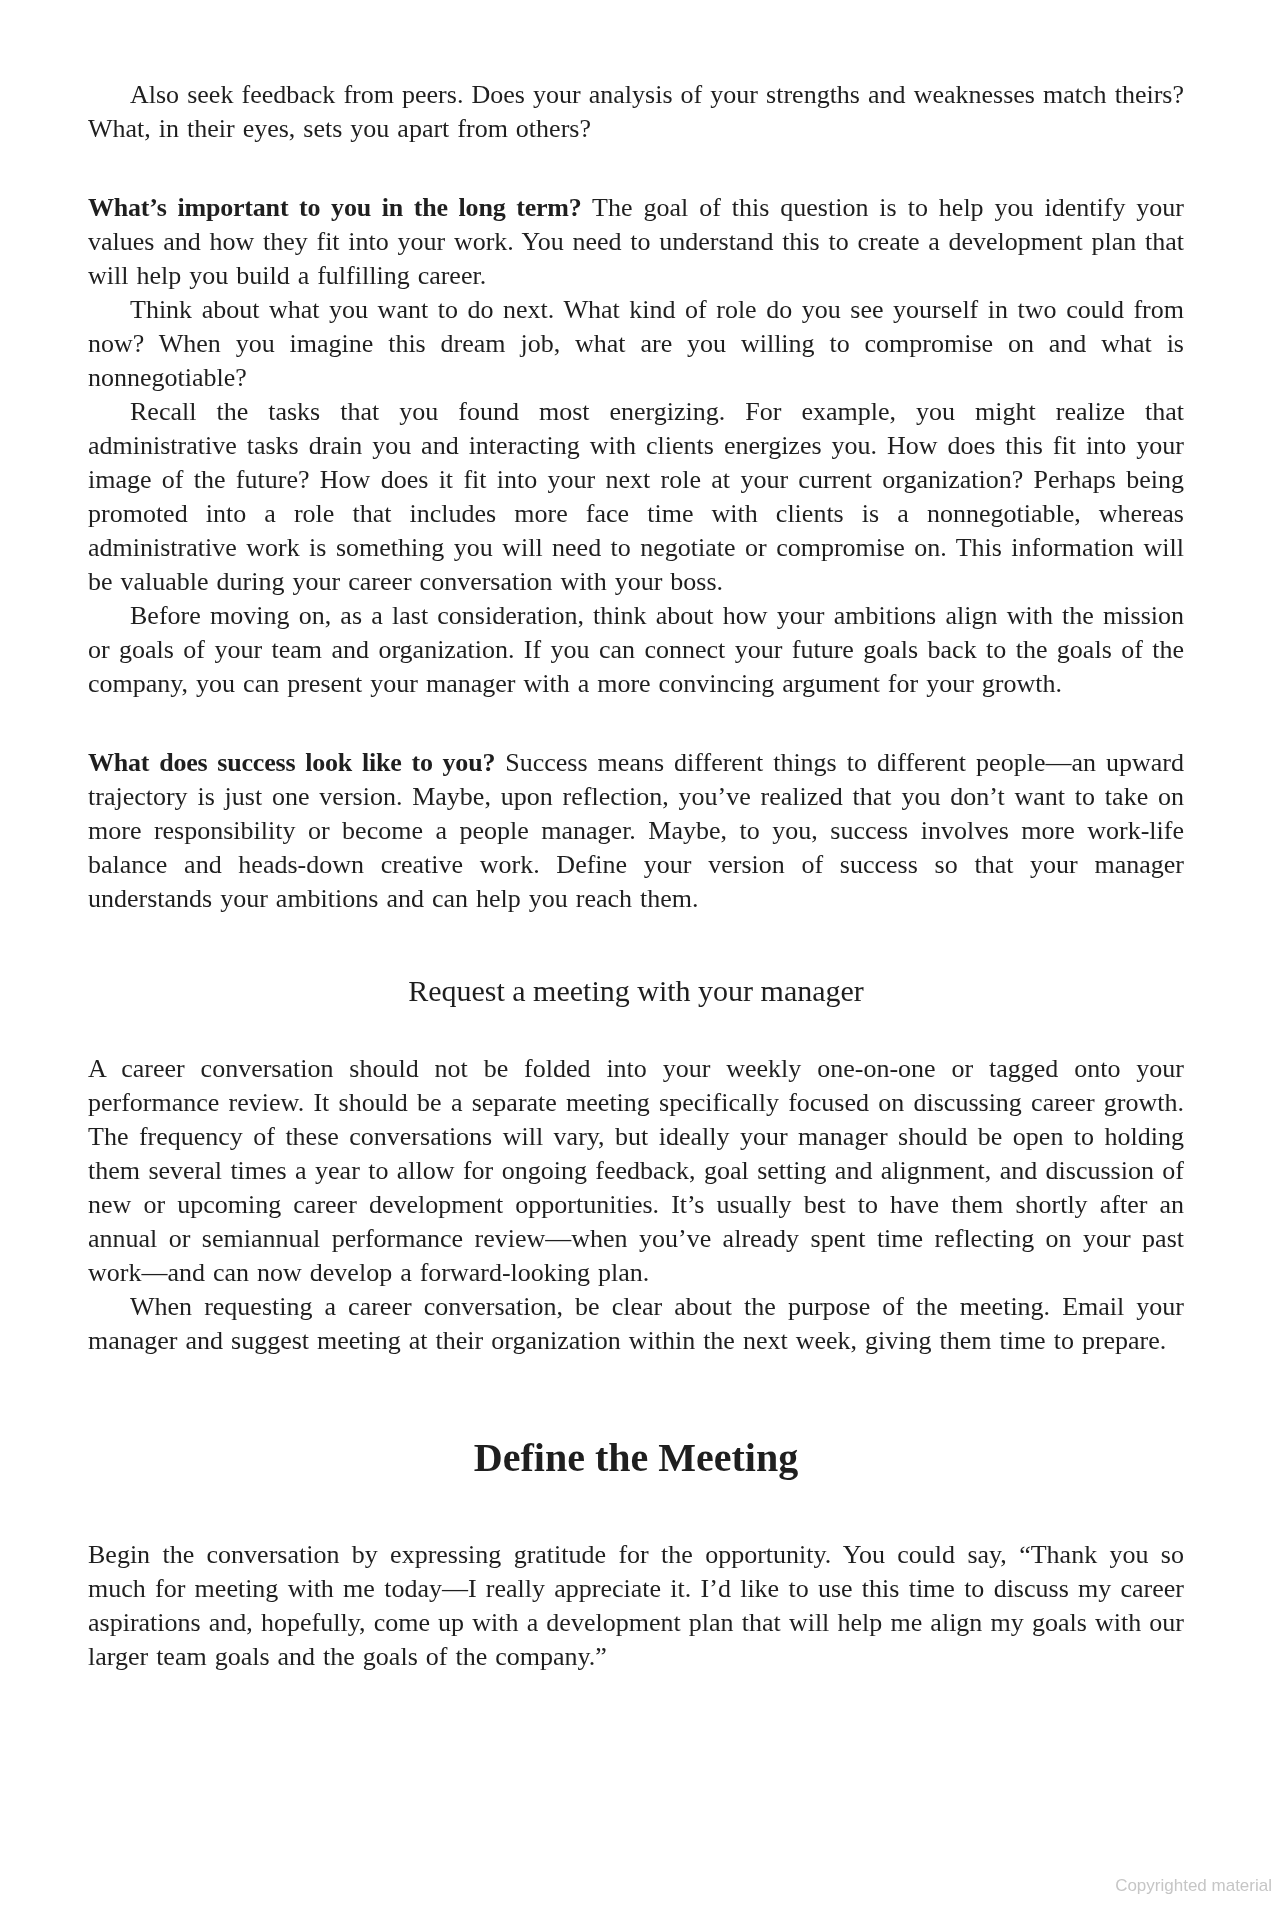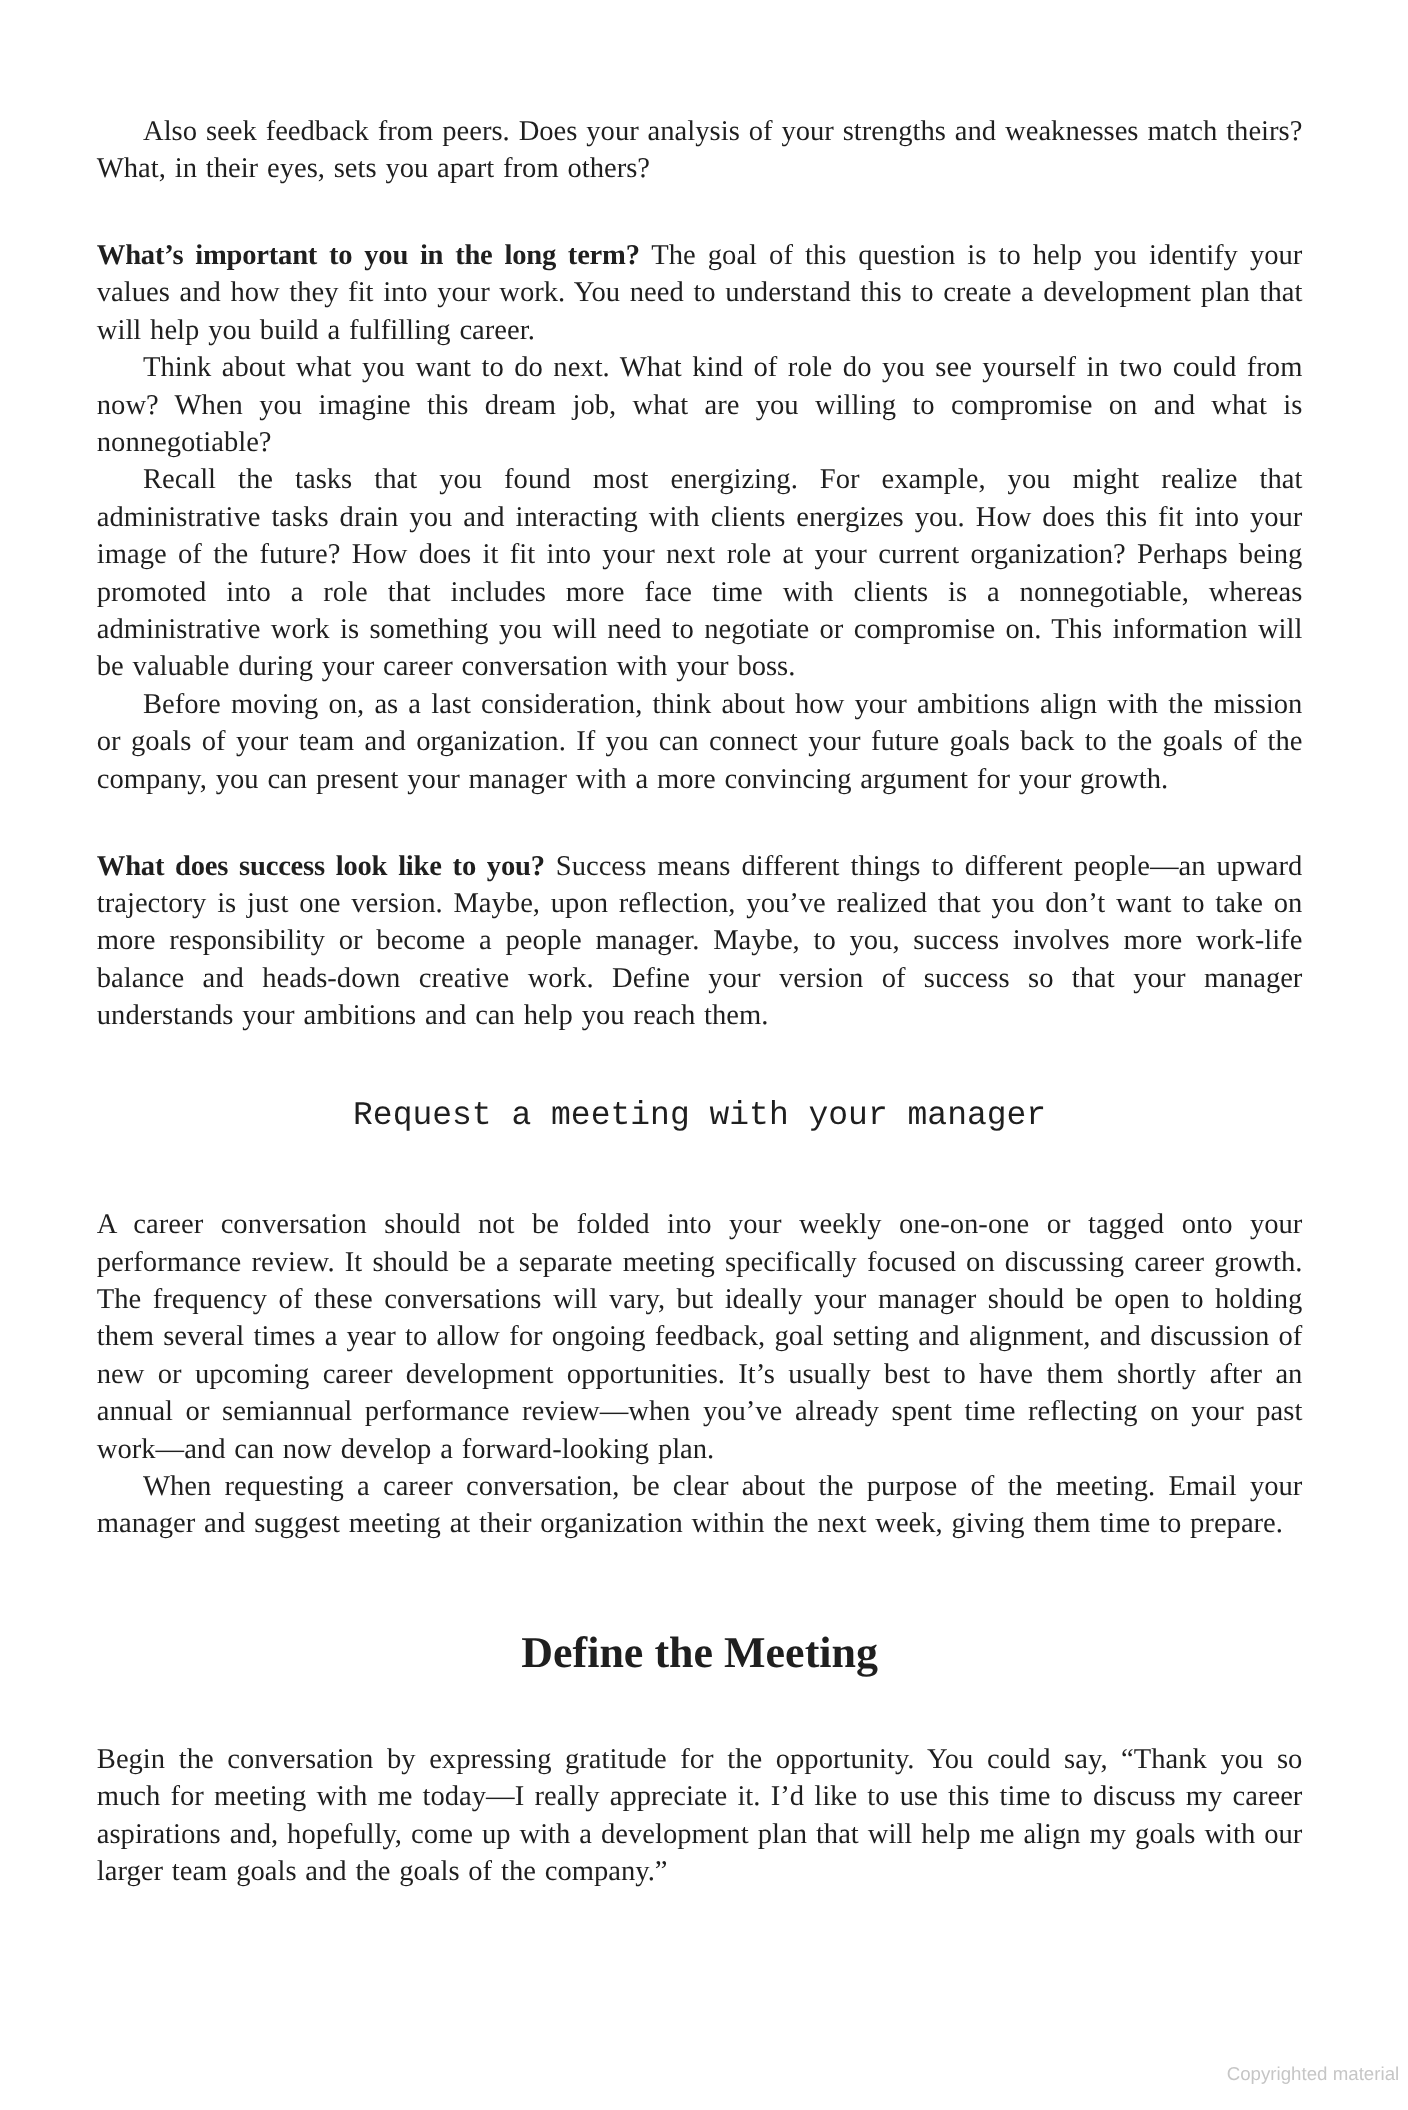--- a/index.html
+++ b/index.html
@@ -11,47 +11,46 @@
     overflow: hidden;
   }
   body {
     position: relative;
     font-family: "Liberation Serif", "DejaVu Serif", serif;
     color: #1f1f1f;
   }
   .page {
     position: absolute;
     left: 88px;
-    top: 102px;
+    top: 78px;
     width: 1096px;
   }
   p.body {
     margin: 0;
     font-size: 26px;
     line-height: 34px;
     text-align: justify;
     word-spacing: 1.5px;
   }
   p.indent {
     text-indent: 42px;
   }
   p.lead {
     margin-top: 45px;
   }
   p.lead .lead-q {
     font-weight: 700;
     letter-spacing: -0.2px;
   }
   h2.sub-heading {
-    margin: 56px 0 62px 0;
+    margin: 56px 0 42px 0;
     font-size: 30px;
     line-height: 38px;
     font-weight: 400;
     text-align: center;
-    font-family: Liberation Mono, monospace;
   }
   h1.main-heading {
     margin: 76px 0 56px 0;
     font-size: 40px;
     line-height: 48px;
     font-weight: 600;
     text-align: center;
   }
   h3.minor-heading {
     margin: 0 0 38px 0;

